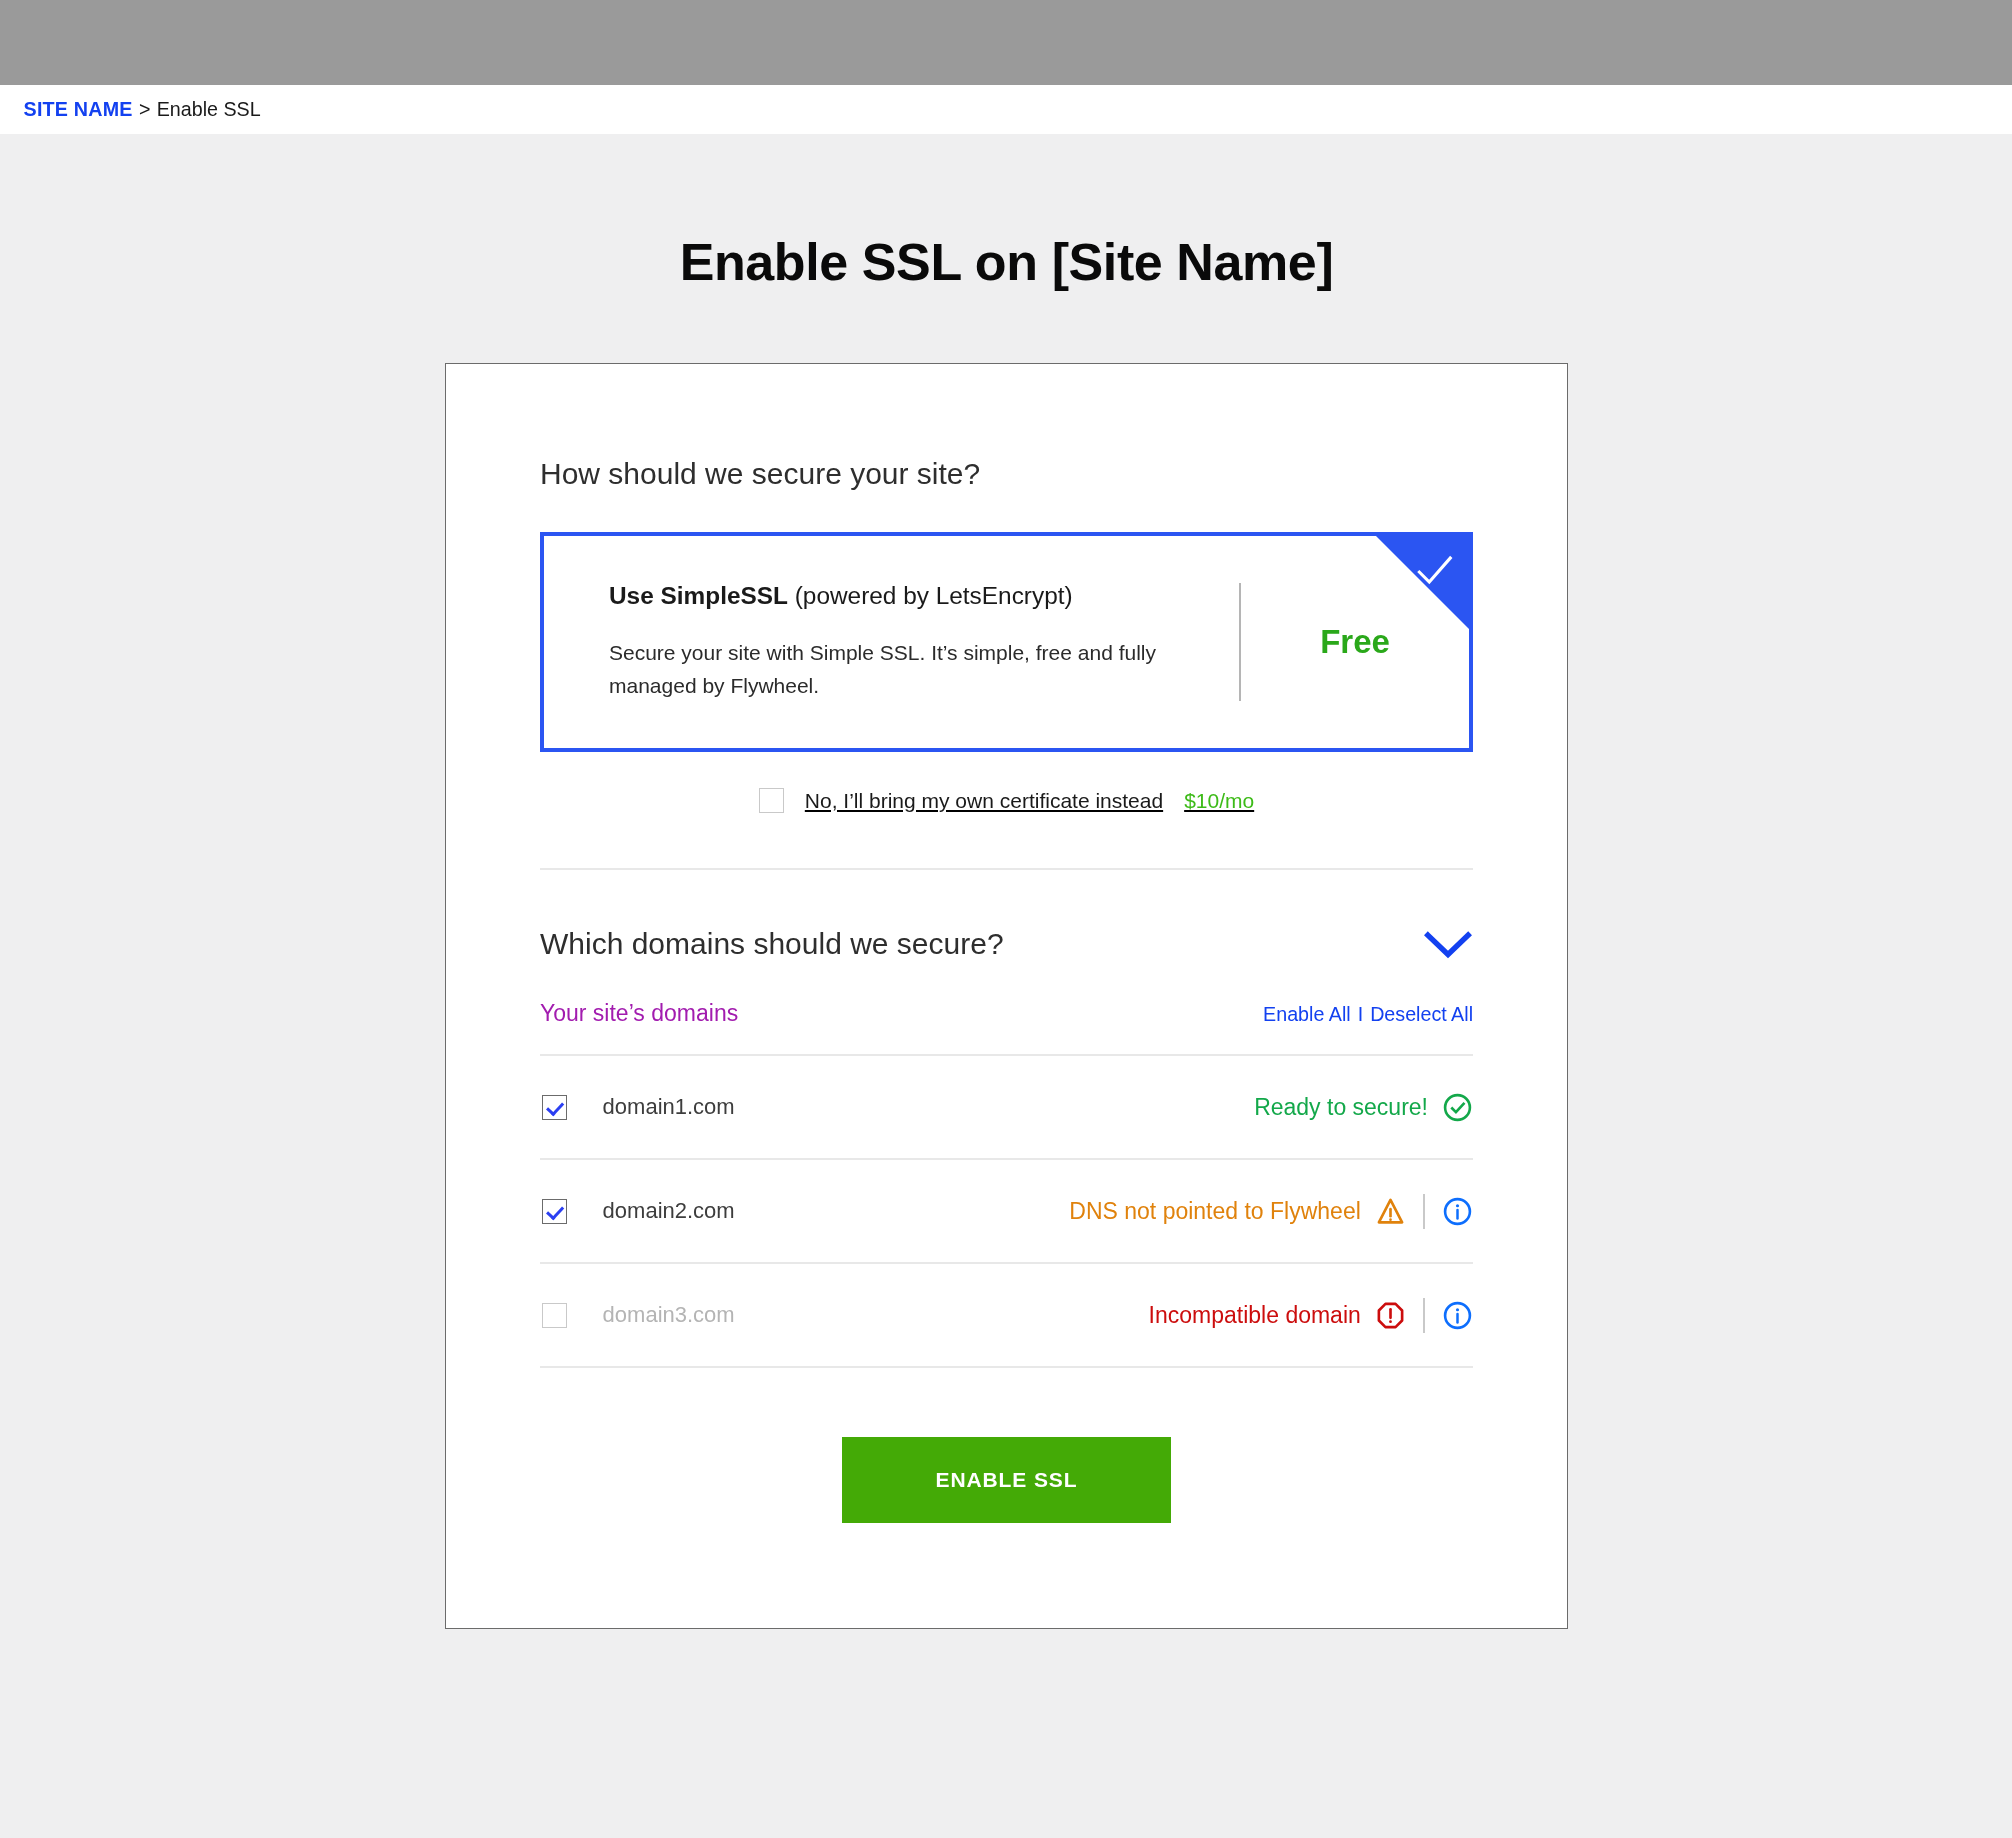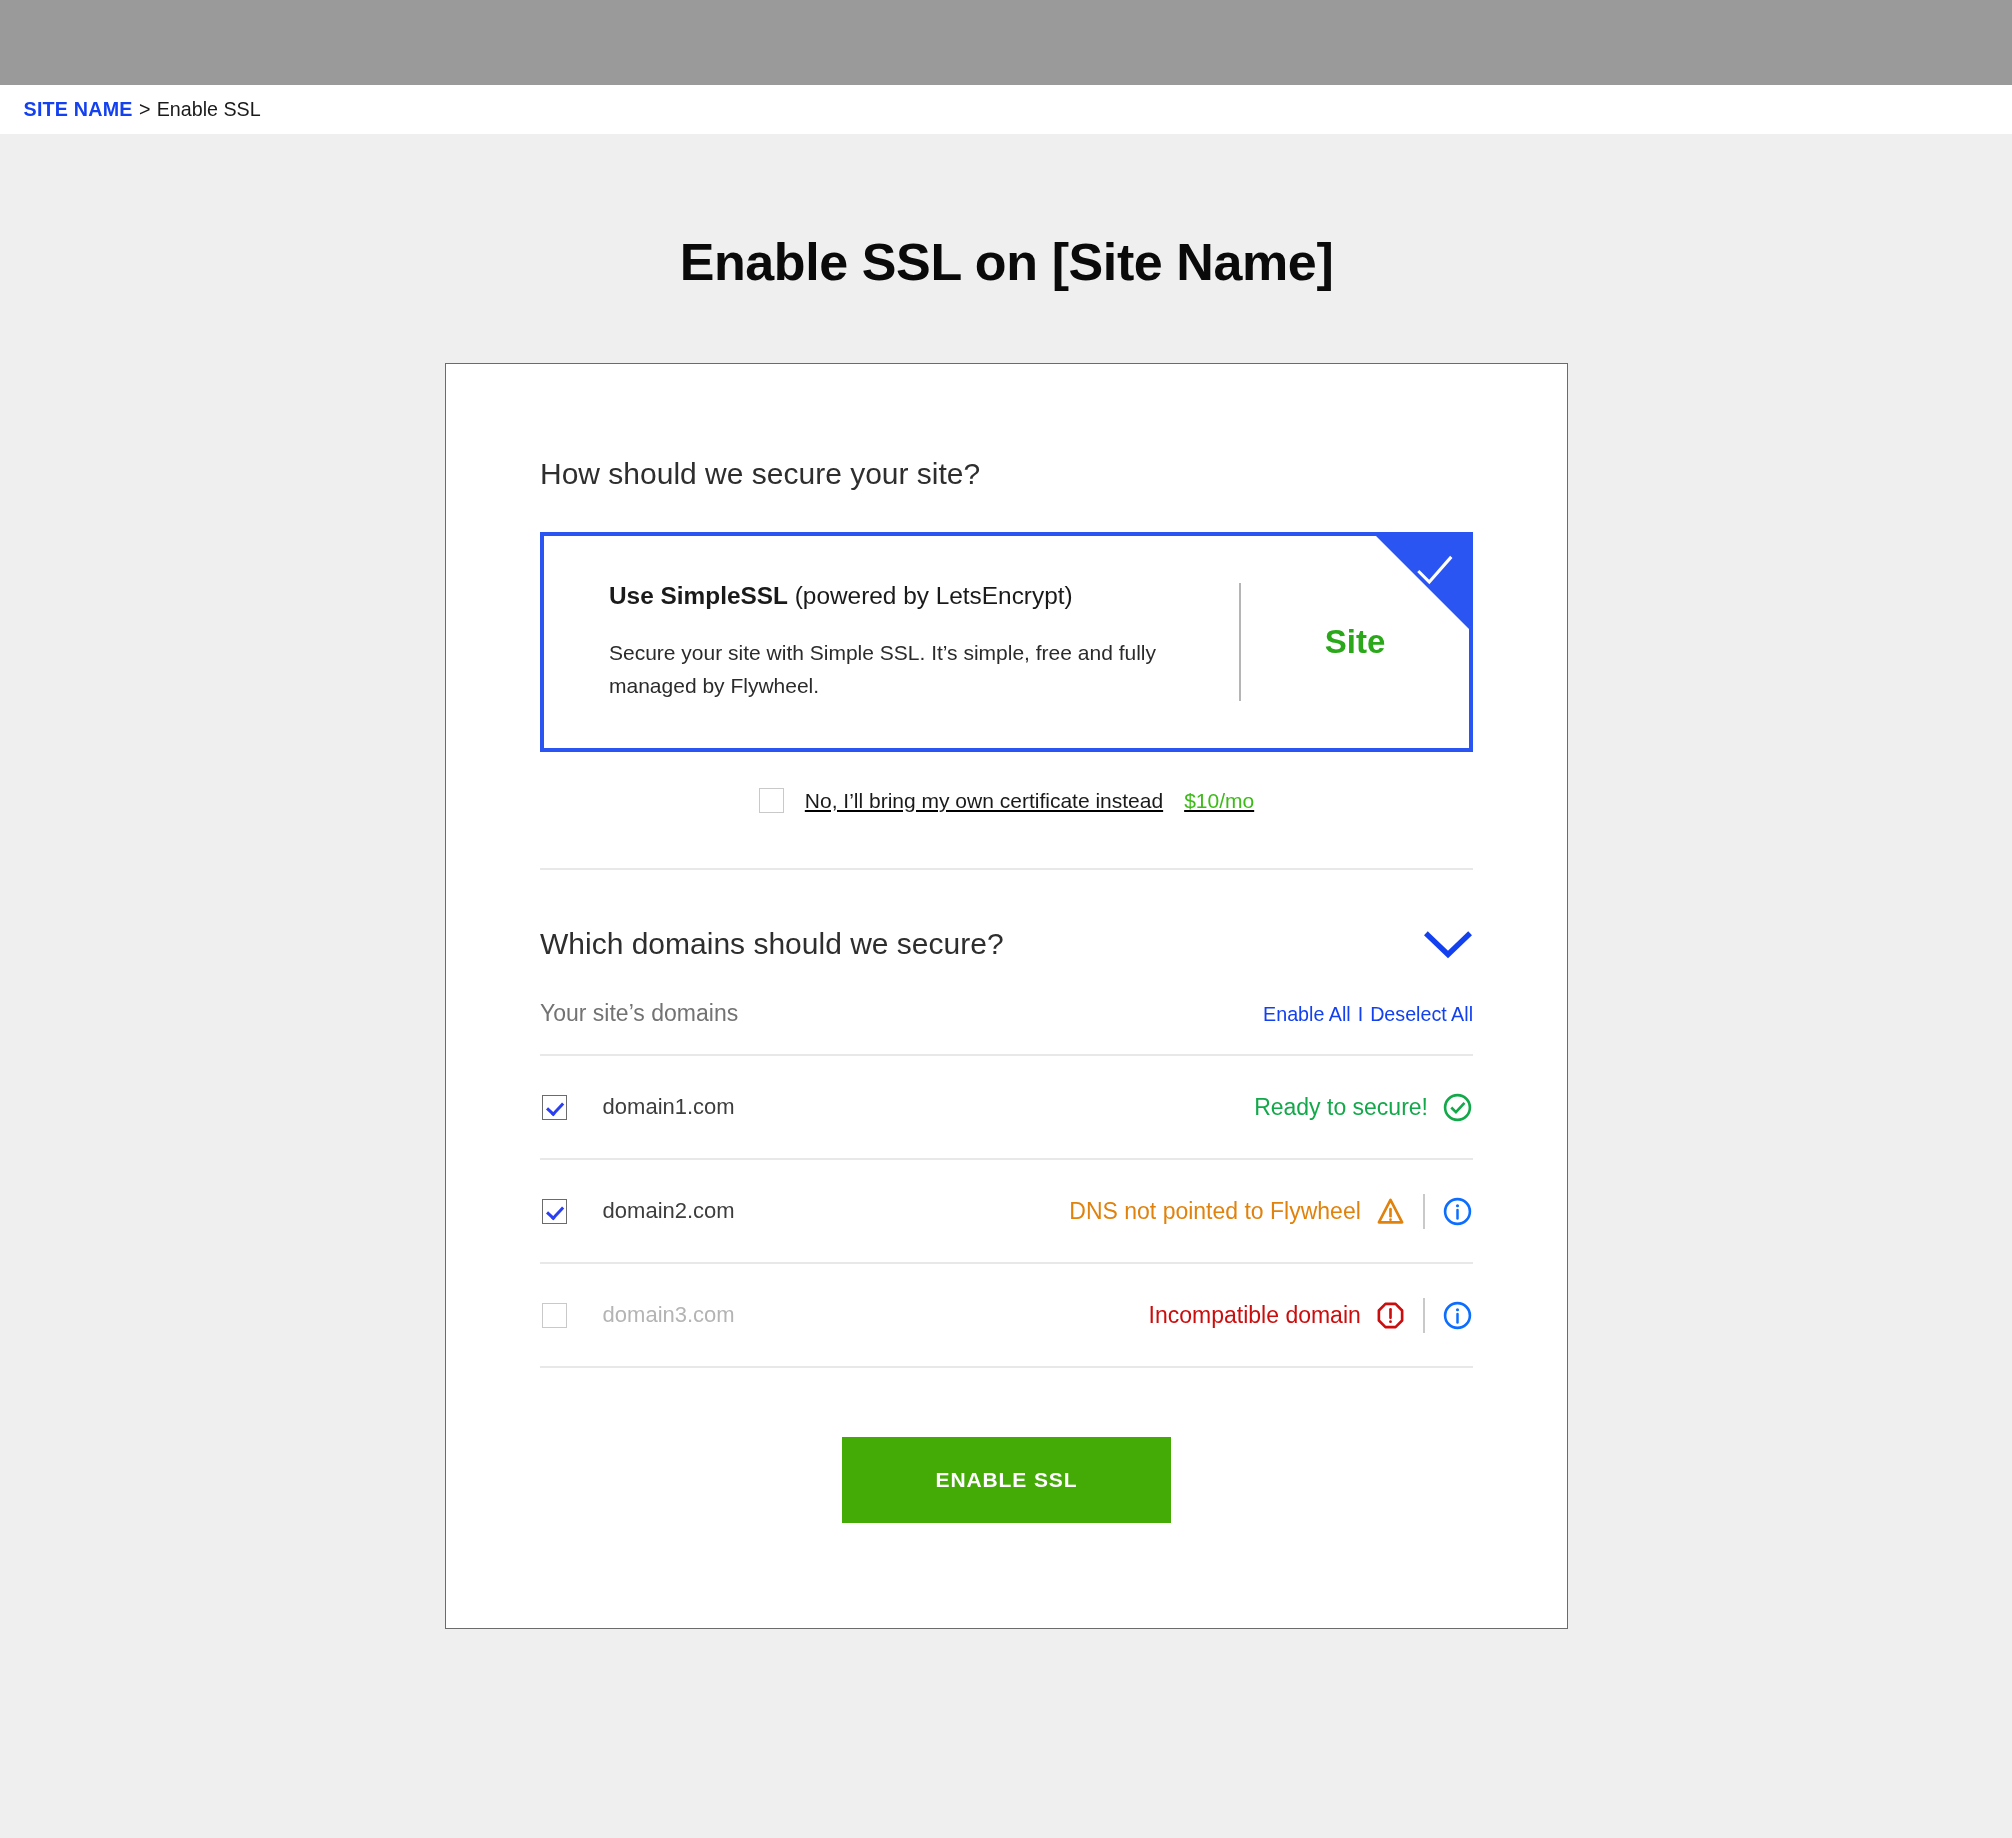--- a/index.html
+++ b/index.html
@@ -212,21 +212,21 @@
   }
 
   .domains-sub {
     display: flex;
     align-items: baseline;
     justify-content: space-between;
     margin-top: 39px;
   }
   .domains-sub-label {
     font-size: 23px;
-    color: #737373;
+    color: #a21caf;
   }
   .sel-links {
     font-size: 19.7px;
     color: #1341f0;
     white-space: nowrap;
   }
   .sel-links a {
     color: #1341f0;
     text-decoration: none;
     cursor: pointer;
@@ -333,21 +333,21 @@
         <polyline points="8,28 22,42 50,10" fill="none" stroke="#ffffff" stroke-width="4"></polyline>
       </svg>
 
       <div class="ssl-card-body">
         <div class="ssl-card-title"><span class="strong">Use SimpleSSL</span><span> (powered by LetsEncrypt)</span></div>
         <div class="ssl-card-desc">Secure your site with Simple SSL. It’s simple, free and fully managed by Flywheel.</div>
       </div>
 
       <div class="ssl-card-divider"></div>
 
-      <div class="ssl-card-price">Site</div>
+      <div class="ssl-card-price">Free</div>
     </div>
 
     <div class="own-cert-row">
       <span class="cb"></span>
       <span class="own-cert-label">No, I’ll bring my own certificate instead</span>
       <span class="own-cert-price">$10/mo</span>
     </div>
 
     <div class="section-divider"></div>
 

